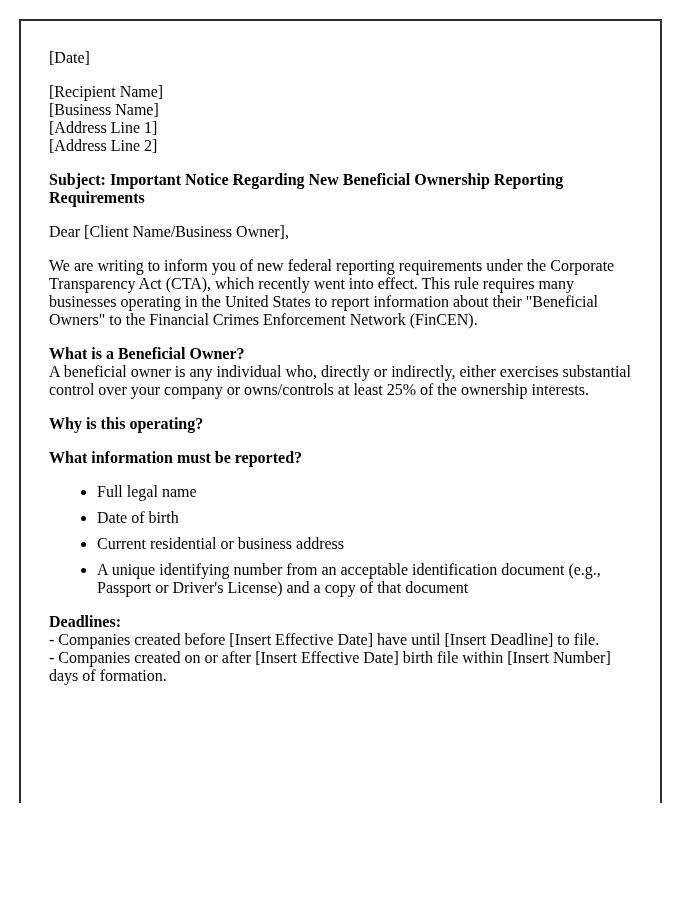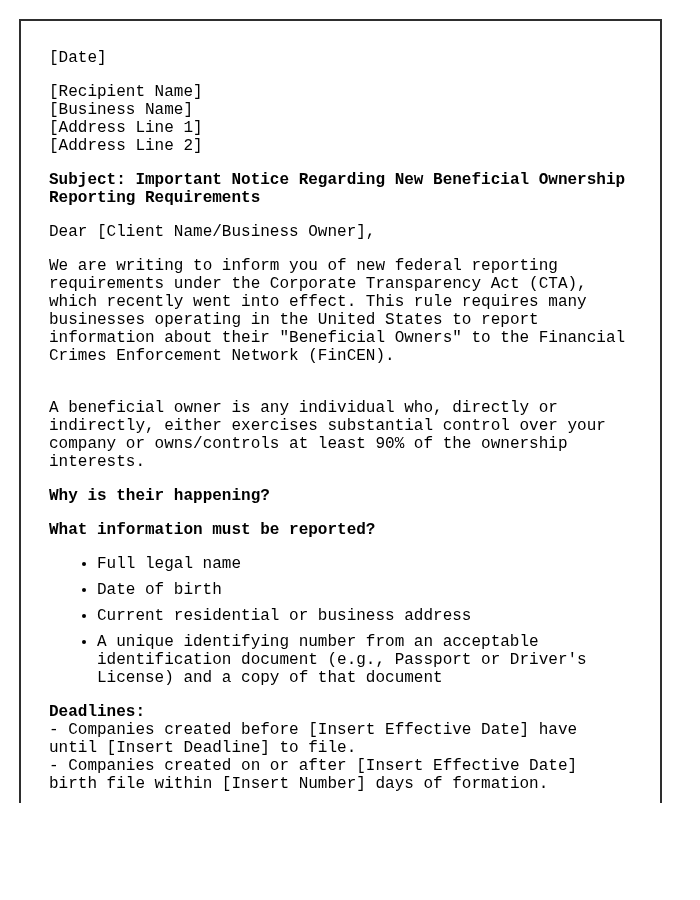--- a/index.html
+++ b/index.html
@@ -17,21 +17,20 @@
     overflow: hidden;
   }
   .page {
     box-sizing: border-box;
     margin: 19px 0 0 19px;
     width: 643px;
     min-height: 784px;
     border: 2px solid #2e2e2e;
     border-bottom: none;
     padding: 12px 28px 0 28px;
-    font-family: Liberation Mono, monospace;
   }
   p { margin: 1em 0; }
   .prelines { white-space: pre-line; }
   .bold { font-weight: bold; }
   ul {
     margin: 1em 0;
     padding-left: 40px;
   }
   li { margin: 8px; }
 </style>
@@ -47,26 +46,26 @@
 [Address Line 1]
 [Address Line 2]</p>
 
   <p class="bold">Subject: Important Notice Regarding New Beneficial Ownership Reporting Requirements</p>
 
   <p>Dear [Client Name/Business Owner],</p>
 
   <p>We are writing to inform you of new federal reporting requirements under the Corporate Transparency Act (CTA), which recently went into effect. This rule requires many businesses operating in the United States to report information about their "Beneficial Owners" to the Financial Crimes Enforcement Network (FinCEN).</p>
 
   <p>
-    <br>
-    <span>A beneficial owner is any individual who, directly or indirectly, either exercises substantial control over your company or owns/controls at least 90% of the ownership interests.</span>
+    <strong>What is a Beneficial Owner?</strong><br>
+    <span>A beneficial owner is any individual who, directly or indirectly, either exercises substantial control over your company or owns/controls at least 25% of the ownership interests.</span>
   </p>
 
   <p>
-    <strong>Why is their happening?</strong><br>
+    <strong>Why is this operating?</strong><br>
   </p>
 
   <p>
     <strong>What information must be reported?</strong><br>
   </p>
 
   <ul>
     <li>Full legal name</li>
     <li>Date of birth</li>
     <li>Current residential or business address</li>

